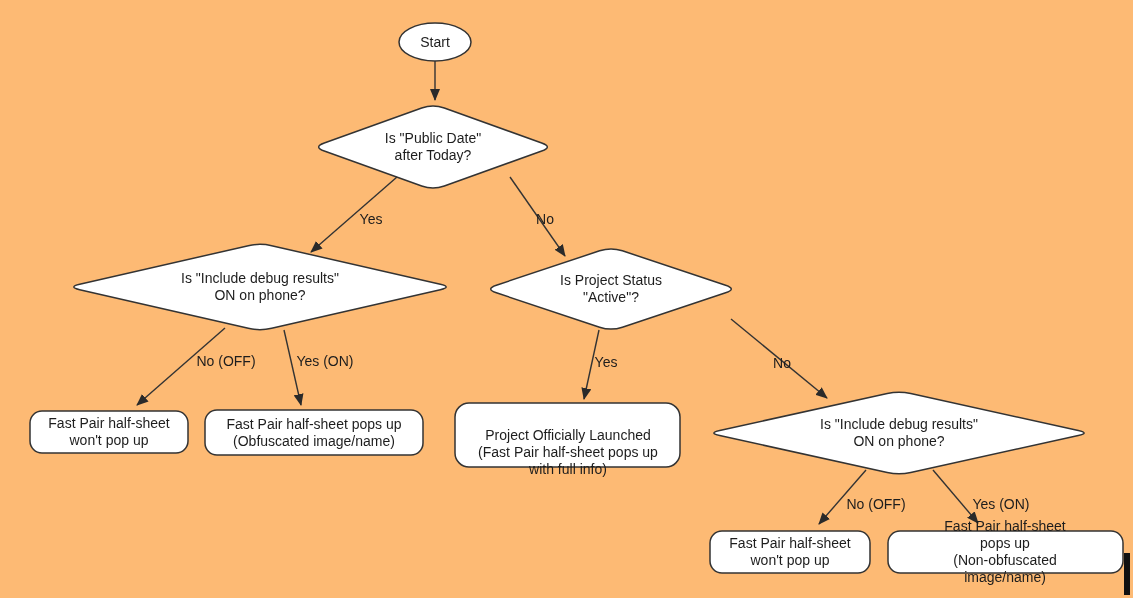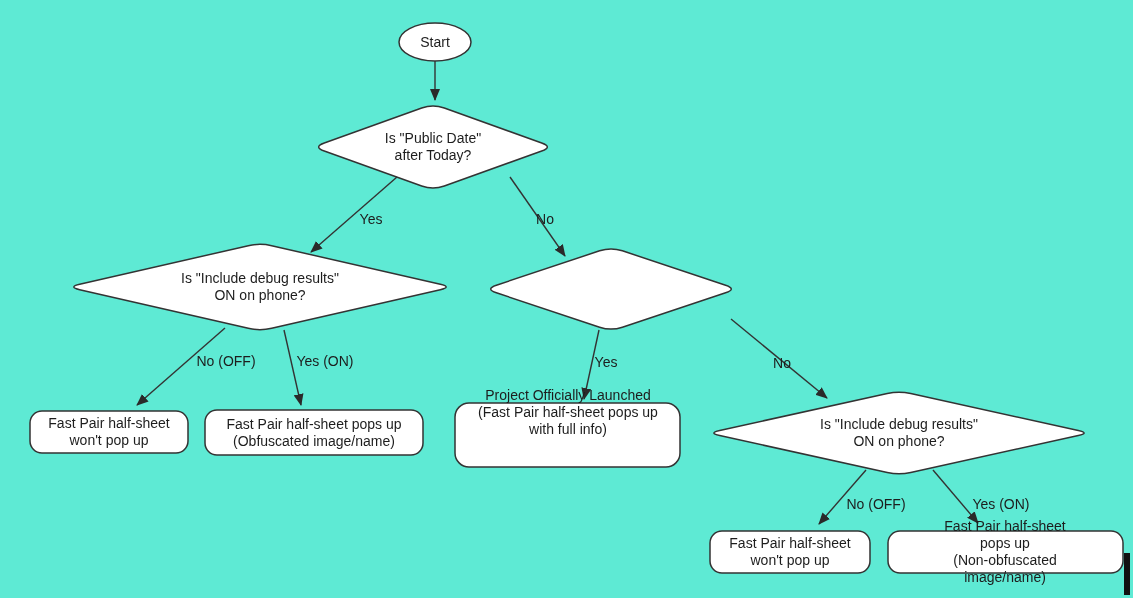--- a/index.html
+++ b/index.html
@@ -1,20 +1,20 @@
 <!DOCTYPE html>
 <html><head>
 <meta charset="utf-8">
 <style>
   html, body { margin: 0; padding: 0; background: #ffffff; }
   .stage {
     position: relative;
     width: 1133px;
     height: 598px;
-    background: #5eead4;
+    background: #fdba74;
     font-family: "Liberation Sans", sans-serif;
     overflow: hidden;
   }
   svg.layer { position: absolute; left: 0; top: 0; }
   svg .shape { fill: #ffffff; stroke: #333333; stroke-width: 1.5; }
   svg .edge  { stroke: #333333; stroke-width: 1.4; fill: none; }
   .node-label, .edge-label {
     position: absolute;
     transform: translate(-50%, -50%);
     color: #1d1d1d;
@@ -59,27 +59,29 @@
     <line class="edge" x1="933" y1="470" x2="978" y2="523" marker-end="url(#ah)"></line>
 
     <rect x="1124" y="553" width="6" height="42" fill="#111111"></rect>
   </svg>
 
   <div class="node-label" style="left:435px; top:42px;">Start</div>
   <div class="node-label" style="left:433px; top:147px;">Is "Public Date"
 after Today?</div>
   <div class="node-label" style="left:260px; top:287px;">Is "Include debug results"
 ON on phone?</div>
+  <div class="node-label" style="left:611px; top:289px;">Is Project Status
+"Active"?</div>
   <div class="node-label" style="left:899px; top:433px;">Is "Include debug results"
 ON on phone?</div>
   <div class="node-label" style="left:109px; top:432px;">Fast Pair half-sheet
 won't pop up</div>
   <div class="node-label" style="left:314px; top:433px;">Fast Pair half-sheet pops up
 (Obfuscated image/name)</div>
-  <div class="node-label" style="left:568px; top:412px;">Project Officially Launched
+  <div class="node-label" style="left:568px; top:452px;">Project Officially Launched
 (Fast Pair half-sheet pops up
 with full info)</div>
   <div class="node-label" style="left:790px; top:552px;">Fast Pair half-sheet
 won't pop up</div>
   <div class="node-label" style="left:1005px; top:552px;">Fast Pair half-sheet pops up
 (Non-obfuscated image/name)</div>
 
   <div class="edge-label" style="left:371px; top:219px;">Yes</div>
   <div class="edge-label" style="left:545px; top:219px;">No</div>
   <div class="edge-label" style="left:226px; top:361px;">No (OFF)</div>

